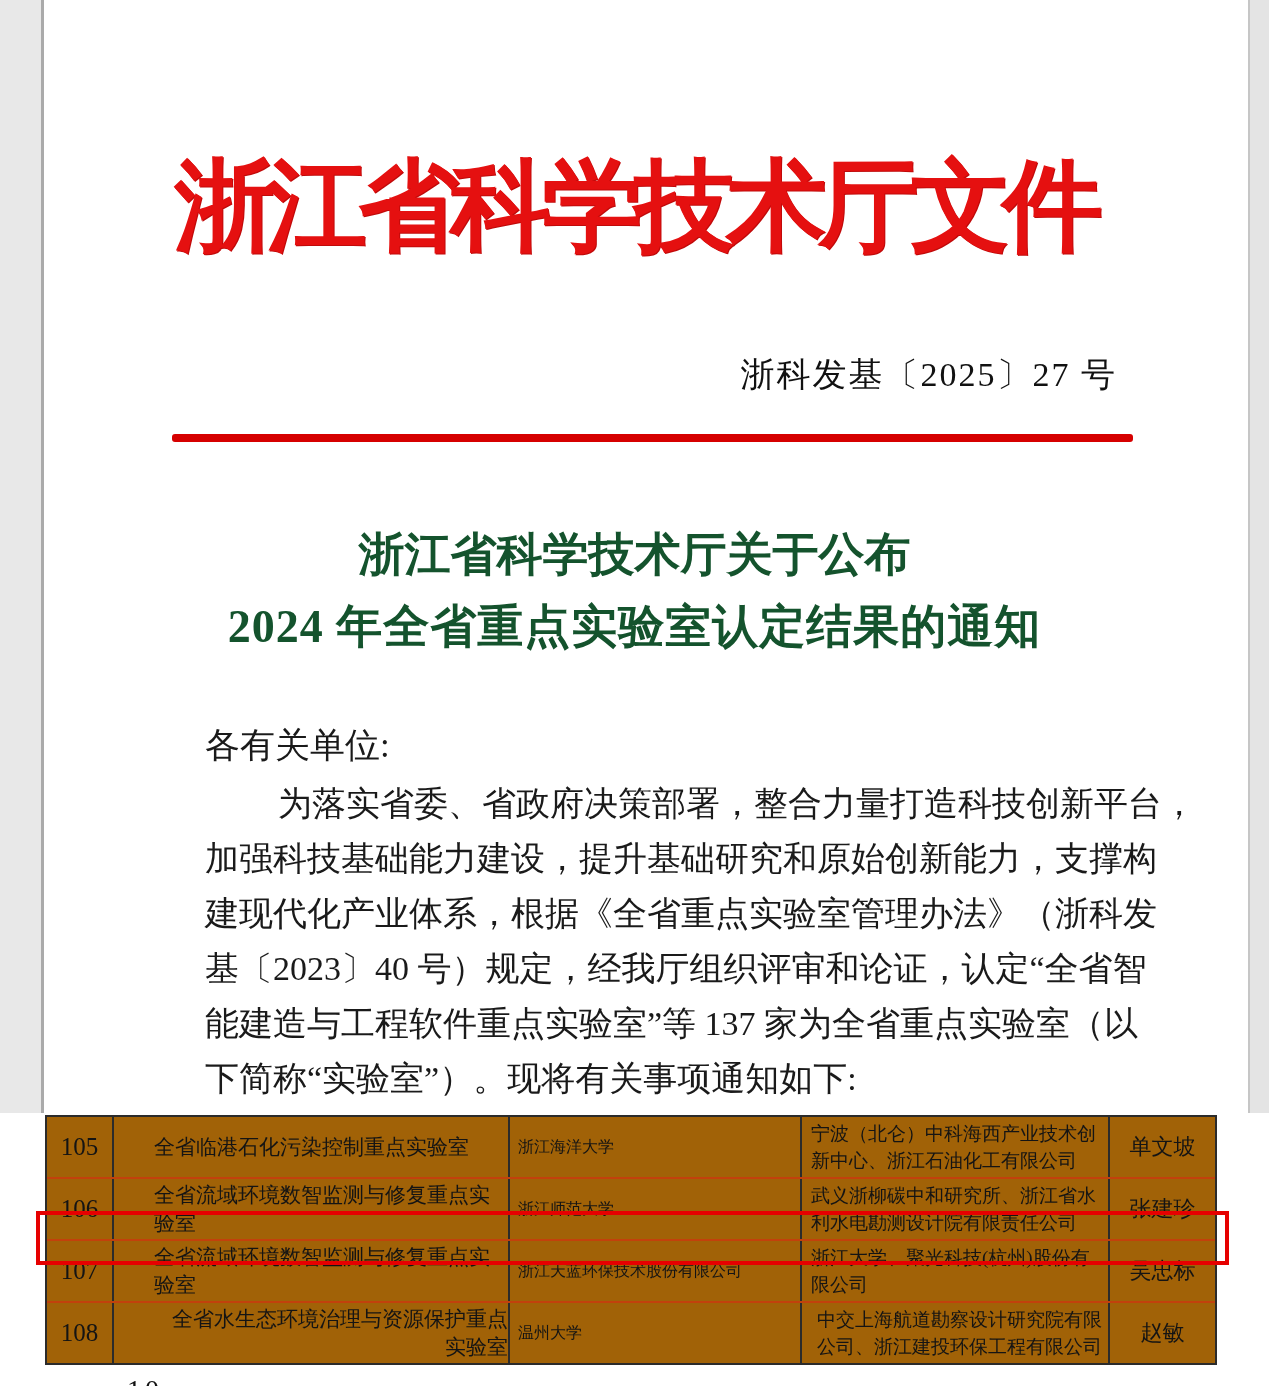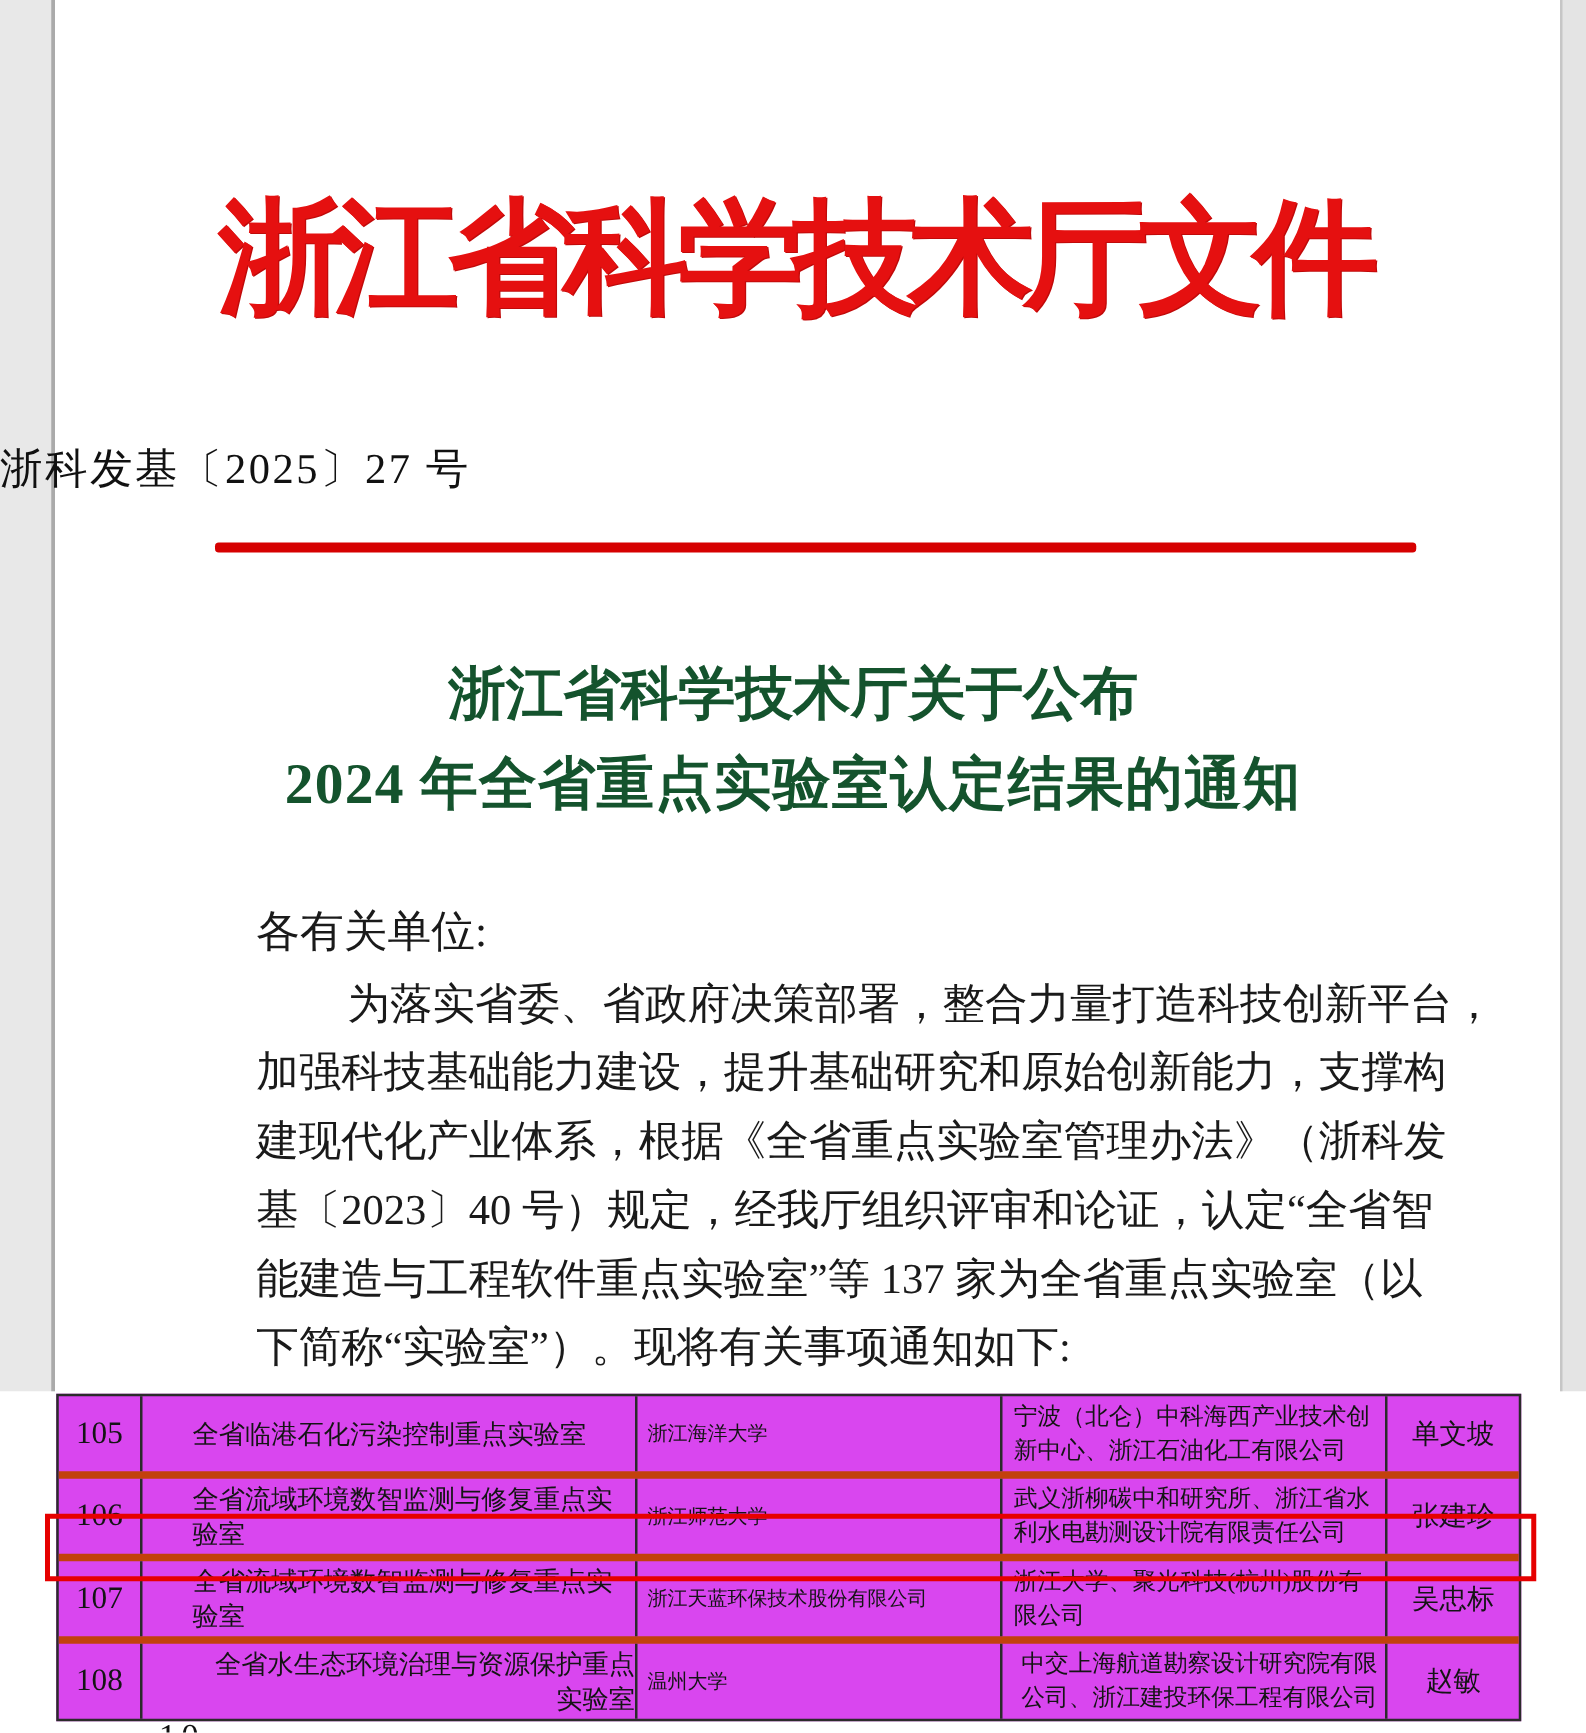--- a/index.html
+++ b/index.html
@@ -14,42 +14,42 @@
   .gray-left{left:0;top:0;width:41px;height:1113px;background:#e8e8e8;border-right:3px solid #aaaaaa;}
   .gray-right{left:1248px;top:0;width:21px;height:1113px;background:#e4e4e4;border-left:2px solid #c6c6c6;}
   
   .header-title{
     left:0;top:140px;width:1269px;text-align:center;
     font-size:100px;font-weight:900;letter-spacing:-8px;
     color:#e51010;white-space:nowrap;
     text-shadow:1px 1px 0 #c00a0a;
   }
   .doc-number{
-    left:0;top:352px;width:1117px;text-align:left;
+    left:0;top:352px;width:1117px;text-align:right;
     font-size:34px;color:#111;letter-spacing:2px;
   }
   .red-rule{left:172px;top:434px;width:961px;height:8px;background:#d60000;border-radius:3px;}
   .notice-title{left:0;width:1269px;text-align:center;font-size:46px;font-weight:bold;color:#14532d;white-space:nowrap;}
   .notice-title.l1{top:524px;}
   .notice-title.l2{top:596px;letter-spacing:1px;}
   .salutation{left:205px;top:722px;font-size:35px;}
   .body-par{left:205px;top:776px;width:908px;}
   .body-line{
     width:908px;height:55px;line-height:55px;font-size:34px;
     text-align:justify;text-align-last:justify;white-space:nowrap;
   }
   .body-line.first{padding-left:73px;width:835px;}
   .body-line.last{text-align-last:left;}
   
   .labs-table{
     left:45px;top:1115px;width:1168px;
-    border:2px solid #2b2b2b;background:#d946ef;
+    border:2px solid #2b2b2b;background:#a16207;
     font-family:"Liberation Serif","DejaVu Serif",serif;
   }
-  .trow{display:grid;grid-template-columns:65px 396px 292px 308px 107px;border-top:6px solid #c2410c;}
+  .trow{display:grid;grid-template-columns:65px 396px 292px 308px 107px;border-top:2px solid #c2410c;}
   .trow:first-child{border-top:none;}
   .c{border-left:2px solid #2b2b2b;display:flex;align-items:center;min-height:45px;box-sizing:border-box;color:#141414;}
   .c:first-child{border-left:none;}
   .c.no{justify-content:center;font-size:25px;}
   .c.lab{padding-left:40px;font-size:21px;}
   .c.inst{padding-left:8px;font-size:16px;}
   .c.partners{padding:3px 6px 3px 9px;font-size:19px;line-height:27px;}
   .c.director{justify-content:center;font-size:22px;}
   .r105{min-height:49px;} .r106{min-height:47px;} .r107{min-height:46px;} .r108{min-height:48px;text-align:right;}
   .highlight-box{

